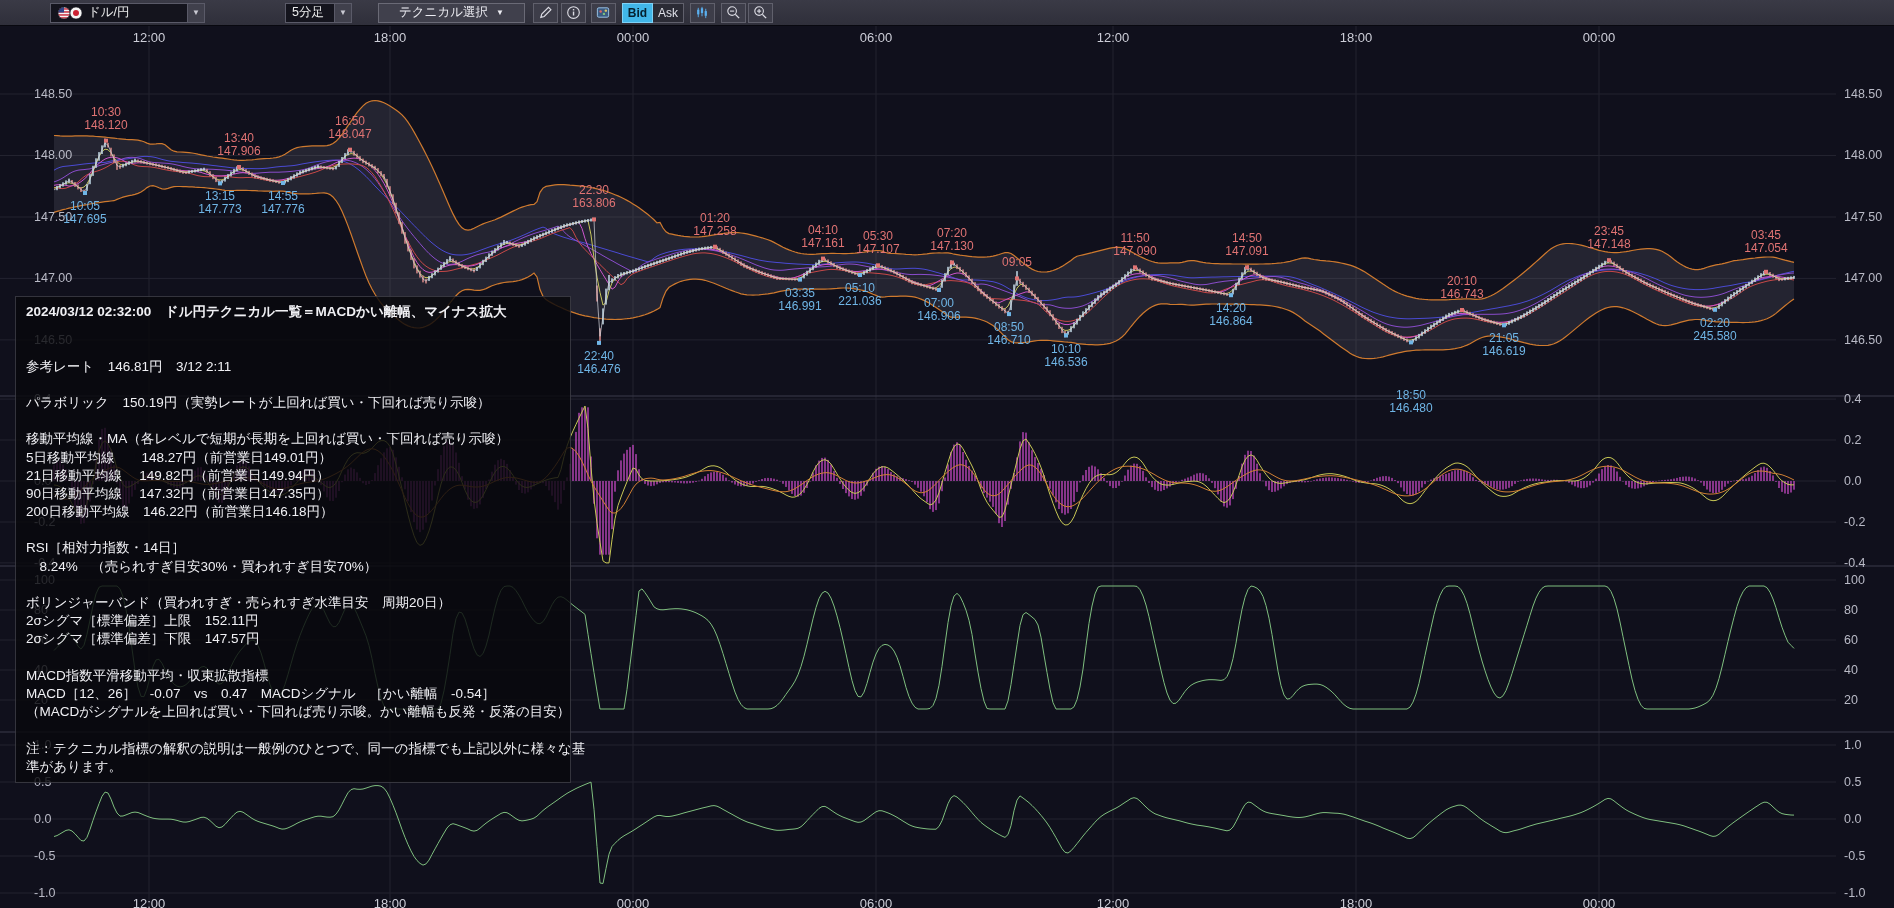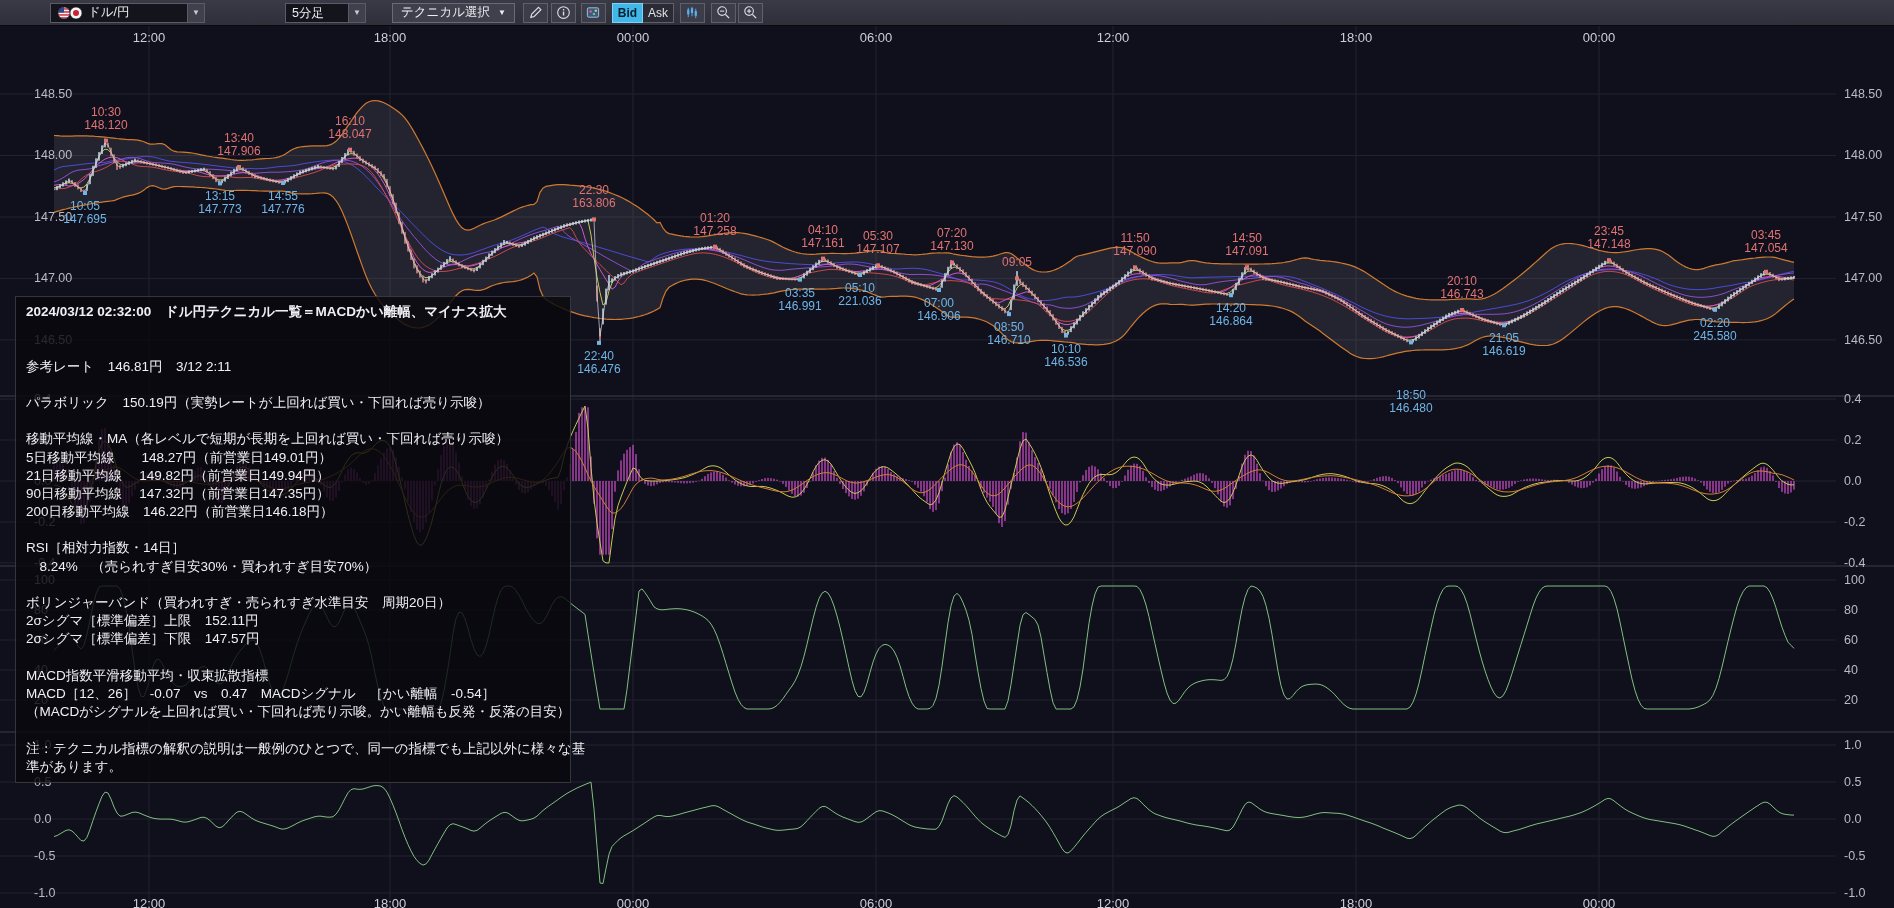--- a/index.html
+++ b/index.html
@@ -13,28 +13,28 @@
     position:absolute;top:0;left:0;width:100%;height:26px;z-index:30;
     background:linear-gradient(#3a3a46,#2f2f3a);border-bottom:1px solid #08080f;
     display:flex;align-items:center;padding:0 0 0 3px;box-sizing:border-box;
   }
   .tb-sel{display:flex;align-items:stretch;height:20px;padding-left:45px;}
   .tb-field{
     display:flex;align-items:center;gap:5px;background:#14141d;
     border:1px solid #5a5a68;color:#eceded;font-size:12.5px;padding:0 6px;box-sizing:border-box;
   }
   .tb-field.pair{width:138px;}
-  .tb-field.tf{width:64px;align-items:flex-end;}
+  .tb-field.tf{width:50px;}
   .tb-drop{
     width:17px;background:#40404c;border:1px solid #5a5a68;border-left:none;color:#c9c9d2;
     font-size:8px;display:flex;align-items:center;justify-content:center;padding:0;cursor:pointer;
   }
   .tb-btn{
     height:20px;background:#40404c;border:1px solid #6a6a76;color:#ececf2;font-size:12.5px;
-    display:flex;align-items:center;gap:8px;padding:0 8px;cursor:pointer;
+    display:flex;align-items:center;gap:8px;padding:0 20px;cursor:pointer;
   }
   .icon-btn{
     width:25px;height:20px;background:#3d3d49;border:1px solid #60606c;color:#dcdce4;
     display:flex;align-items:center;justify-content:center;padding:0;cursor:pointer;
   }
   .bidask{display:flex;height:20px;}
   .bidask button{font-size:12px;width:31px;padding:0;cursor:pointer;}
   .bid-on{background:#41b6e8;color:#05202e;border:1px solid #7fd2f7;font-weight:bold;}
   .ask-off{background:#2b2b35;color:#dfe0e8;border:1px solid #60606c;border-left:none;}
   
@@ -1462,21 +1462,21 @@
 <div id="annos">
     <div class="anno high" style="left: 106px; top: 105.726px;">
       <div>10:30</div>
       <div>148.120</div>
     </div>
     <div class="anno high" style="left: 239px; top: 132.04px;">
       <div>13:40</div>
       <div>147.906</div>
     </div>
     <div class="anno high" style="left: 350px; top: 114.702px;">
-      <div>16:10</div>
+      <div>16:50</div>
       <div>148.047</div>
     </div>
     <div class="anno high" style="left: 594px; top: 184.423px;">
       <div>22:30</div>
       <div>163.806</div>
     </div>
     <div class="anno high" style="left: 715px; top: 211.721px;">
       <div>01:20</div>
       <div>147.258</div>
     </div>

